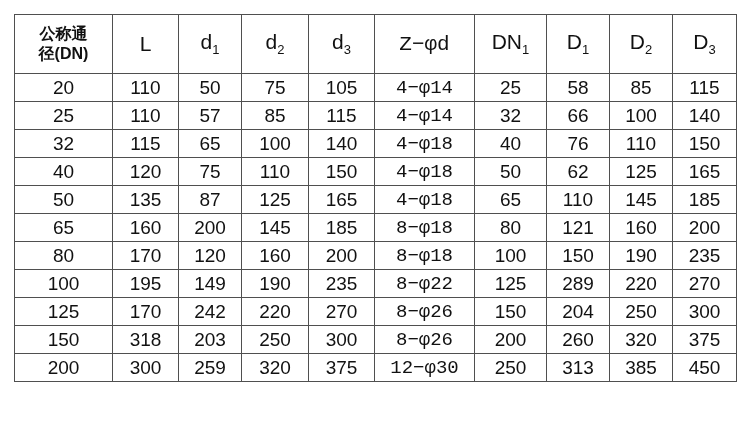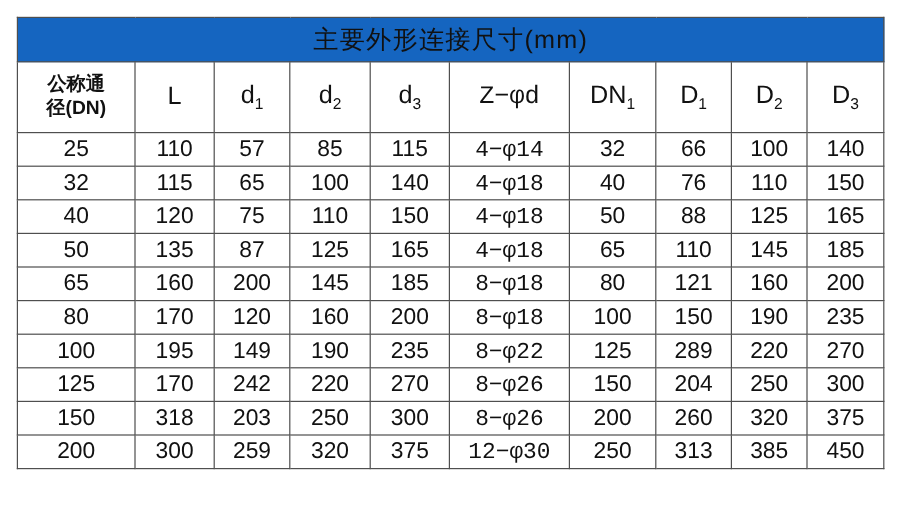--- a/index.html
+++ b/index.html
@@ -75,23 +75,20 @@
       <col style="width:63px">
       <col style="width:67px">
       <col style="width:66px">
       <col style="width:100px">
       <col style="width:72px">
       <col style="width:63px">
       <col style="width:63px">
       <col style="width:64px">
     </colgroup>
     <thead>
-      <tr>
-        <td class="title-cell" colspan="10">主要外形连接尺寸(mm)</td>
-      </tr>
       <tr class="hdr">
         <td class="dn-head">
           <div>公称通</div>
           <div>径(DN)</div>
         </td>
         <td>
           <span>L</span>
         </td>
         <td>
           <span>d</span><span class="sub">1</span>
@@ -111,20 +108,32 @@
         </td>
         <td>
           <span>D</span><span class="sub">2</span>
         </td>
         <td>
           <span>D</span><span class="sub">3</span>
         </td>
       </tr>
     </thead>
     <tbody class="body" id="table-body">
+        <tr>
+          <td>20</td>
+          <td>110</td>
+          <td>50</td>
+          <td>75</td>
+          <td>105</td>
+          <td class="phi">4−φ14</td>
+          <td>25</td>
+          <td>58</td>
+          <td>85</td>
+          <td>115</td>
+        </tr>
         <tr>
           <td>25</td>
           <td>110</td>
           <td>57</td>
           <td>85</td>
           <td>115</td>
           <td class="phi">4−φ14</td>
           <td>32</td>
           <td>66</td>
           <td>100</td>
@@ -143,21 +152,21 @@
           <td>150</td>
         </tr>
         <tr>
           <td>40</td>
           <td>120</td>
           <td>75</td>
           <td>110</td>
           <td>150</td>
           <td class="phi">4−φ18</td>
           <td>50</td>
-          <td>88</td>
+          <td>62</td>
           <td>125</td>
           <td>165</td>
         </tr>
         <tr>
           <td>50</td>
           <td>135</td>
           <td>87</td>
           <td>125</td>
           <td>165</td>
           <td class="phi">4−φ18</td>

